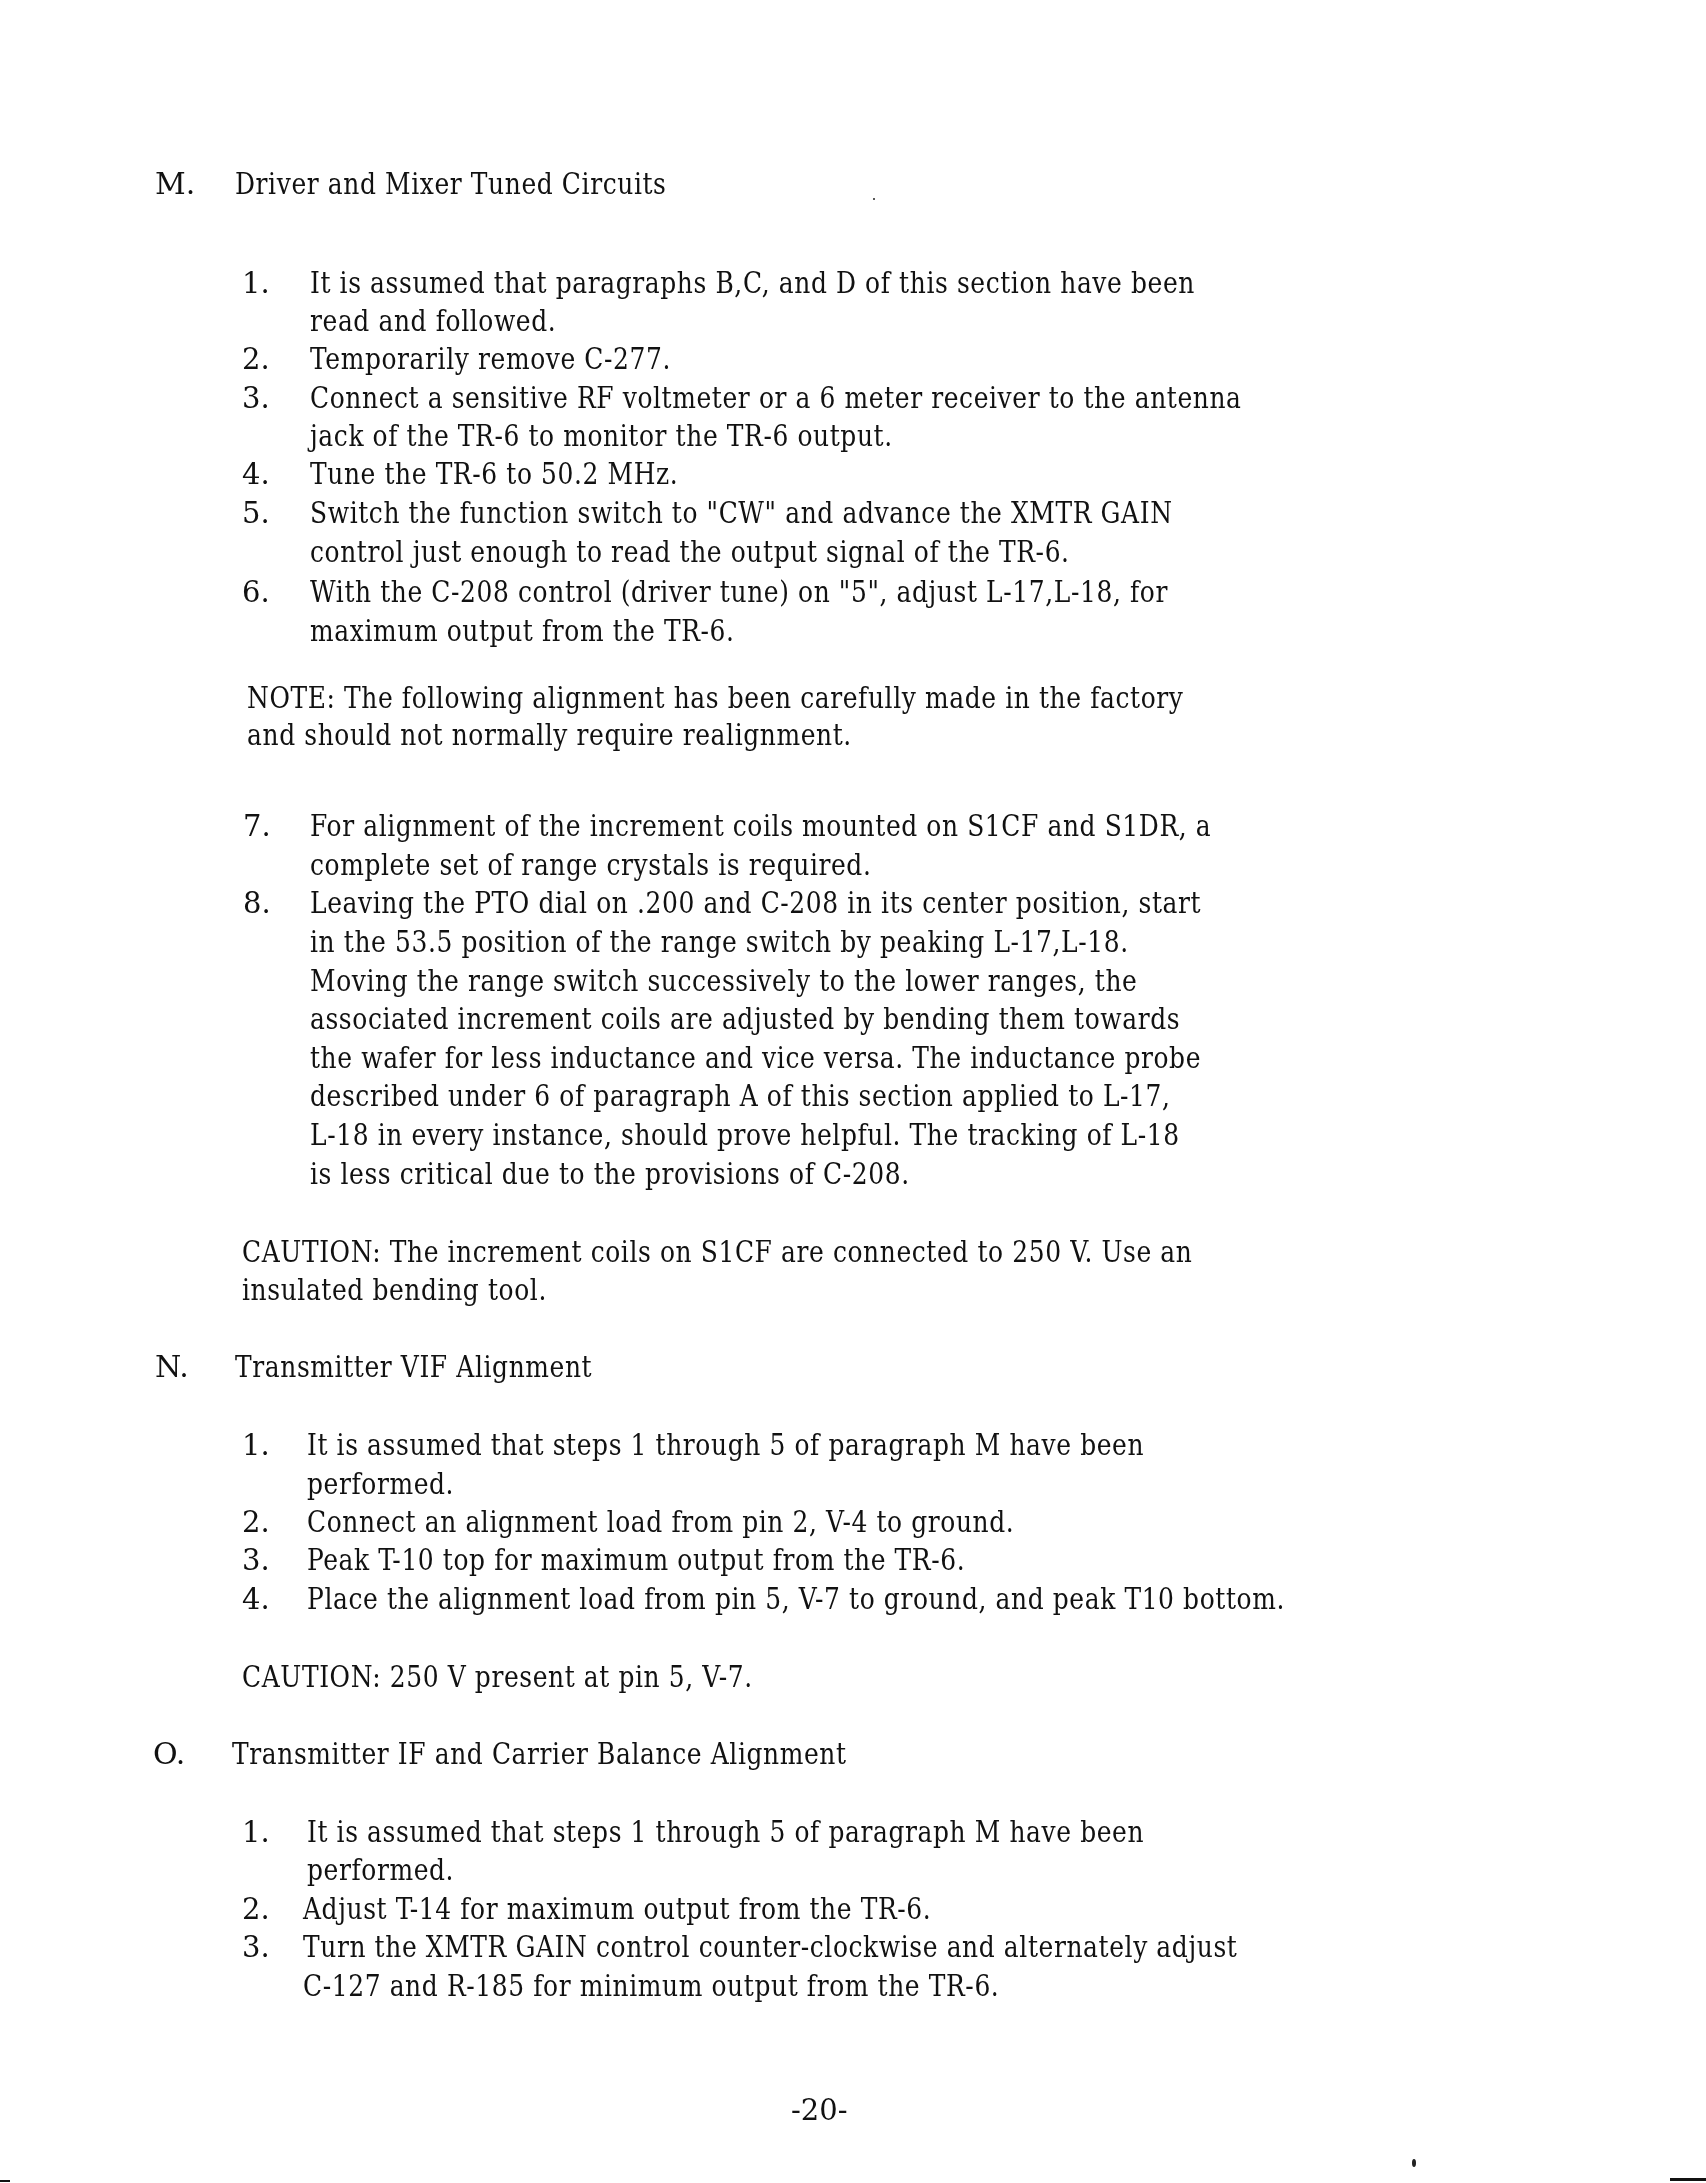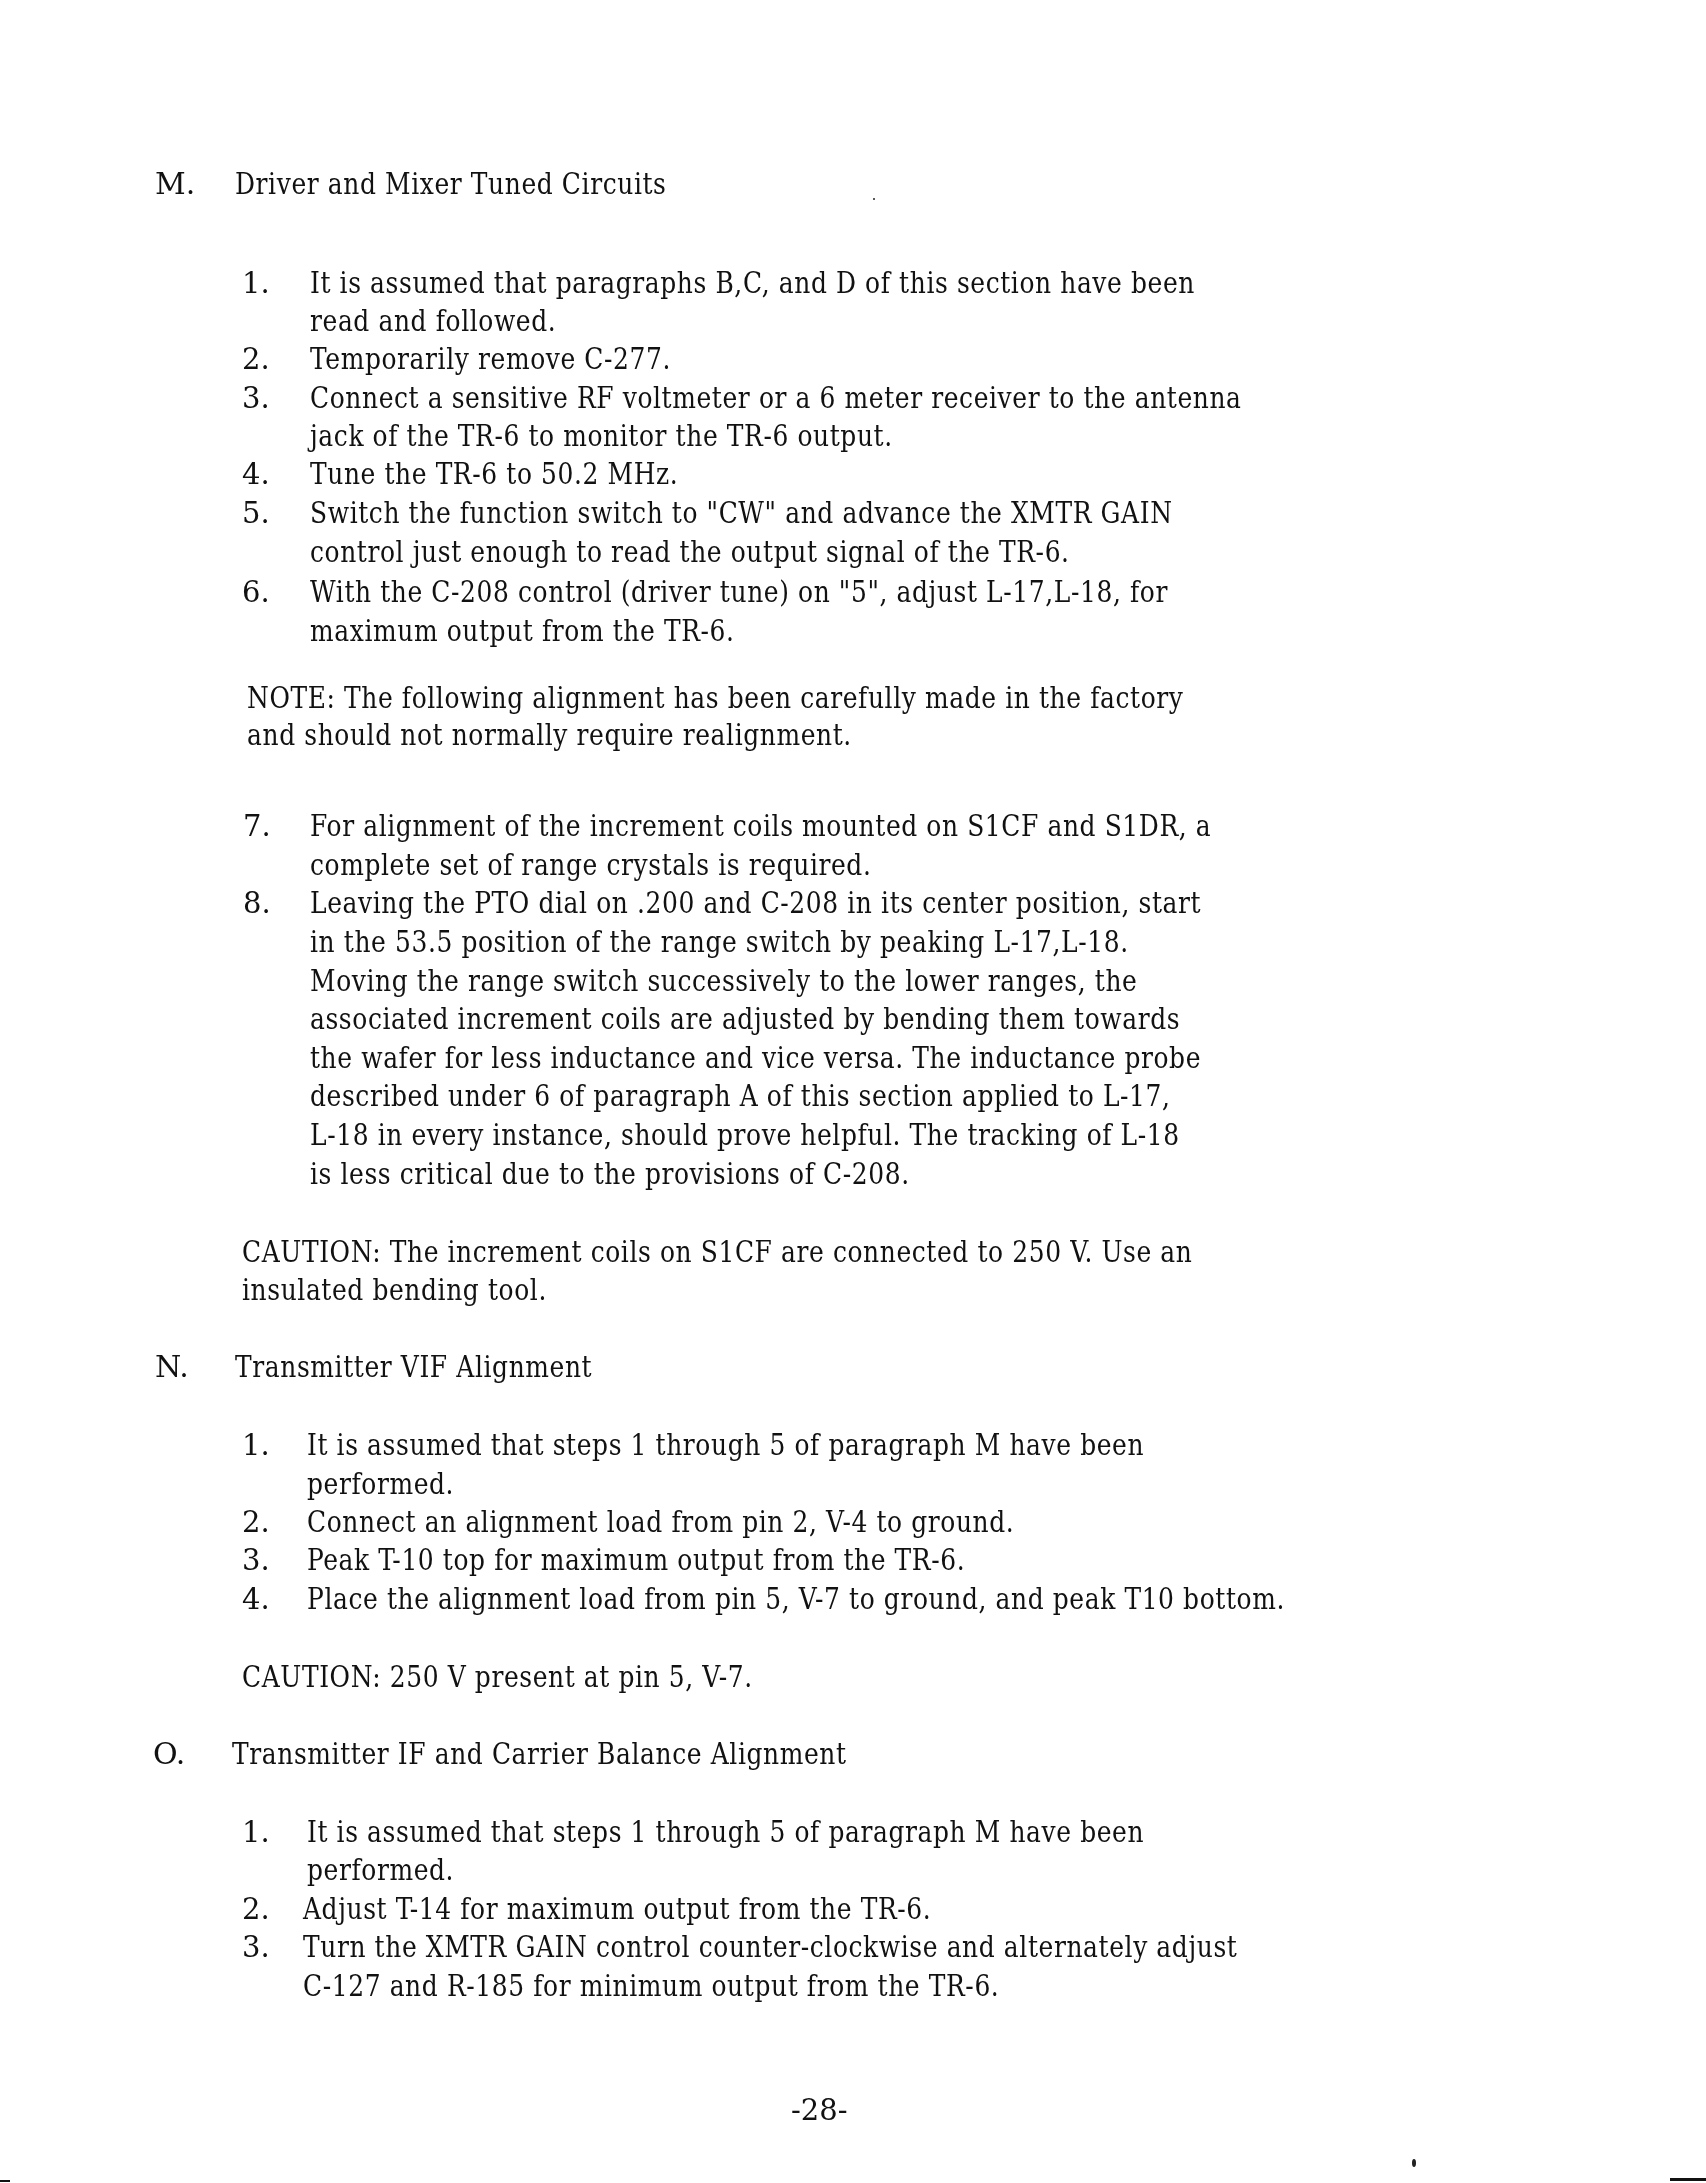--- a/index.html
+++ b/index.html
@@ -86,19 +86,19 @@
 <div class="line" style="left:307px; top:1813px;">It is assumed that steps 1 through 5 of paragraph M have been</div>
 <div class="line" style="left:307px; top:1851px;">performed.</div>
 
 <div class="num" style="left:242px; top:1890px;">2.</div>
 <div class="line" style="left:303px; top:1890px;">Adjust T-14 for maximum output from the TR-6.</div>
 
 <div class="num" style="left:242px; top:1928px;">3.</div>
 <div class="line" style="left:303px; top:1928px;">Turn the XMTR GAIN control counter-clockwise and alternately adjust</div>
 <div class="line" style="left:303px; top:1967px;">C-127 and R-185 for minimum output from the TR-6.</div>
 
-<div class="page-num">-28-</div>
+<div class="page-num">-20-</div>
 
 <div class="speck" style="left:873px; top:198px; width:2px; height:2px;"></div>
 <div class="speck" style="left:1412px; top:2159px; width:4.1px; height:8.2px;"></div>
 <div class="edge-line" style="left:1670px; top:2178px; width:37px;"></div>
 <div class="edge-line" style="left:0px; top:2180px; width:9.5px; height:2px;"></div>
 
 
 </body></html>

